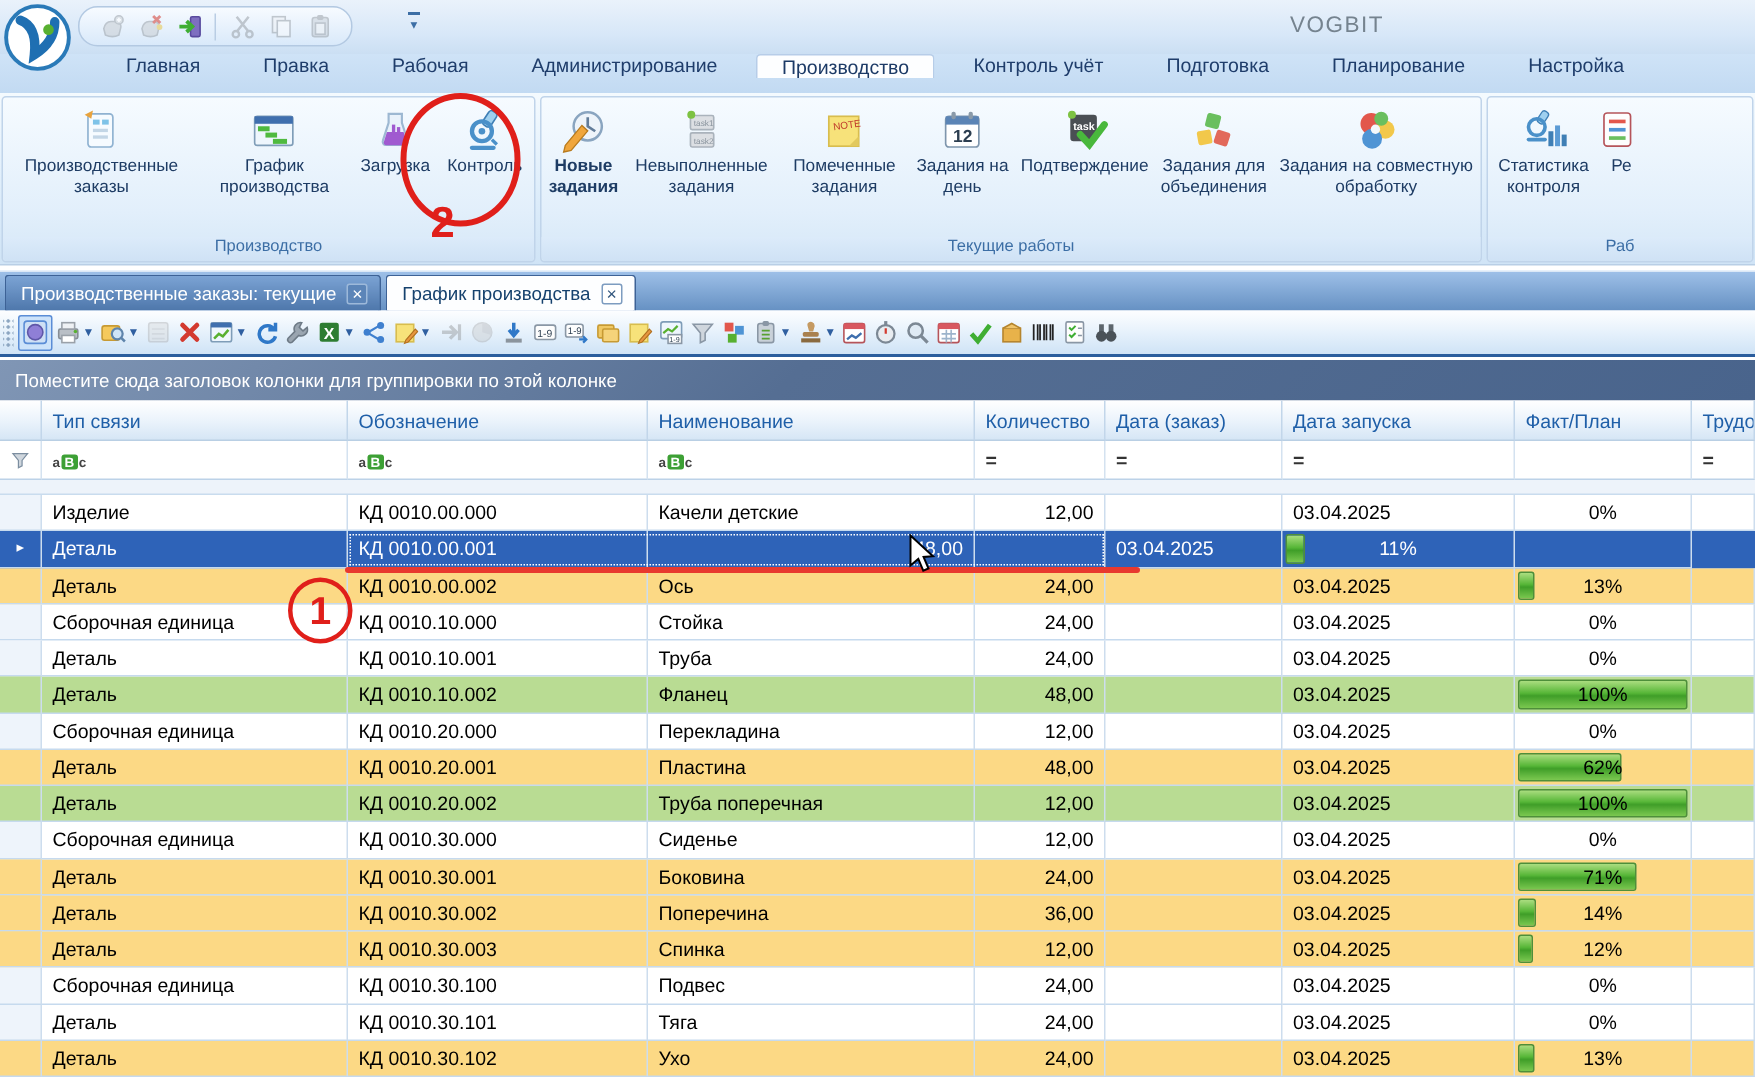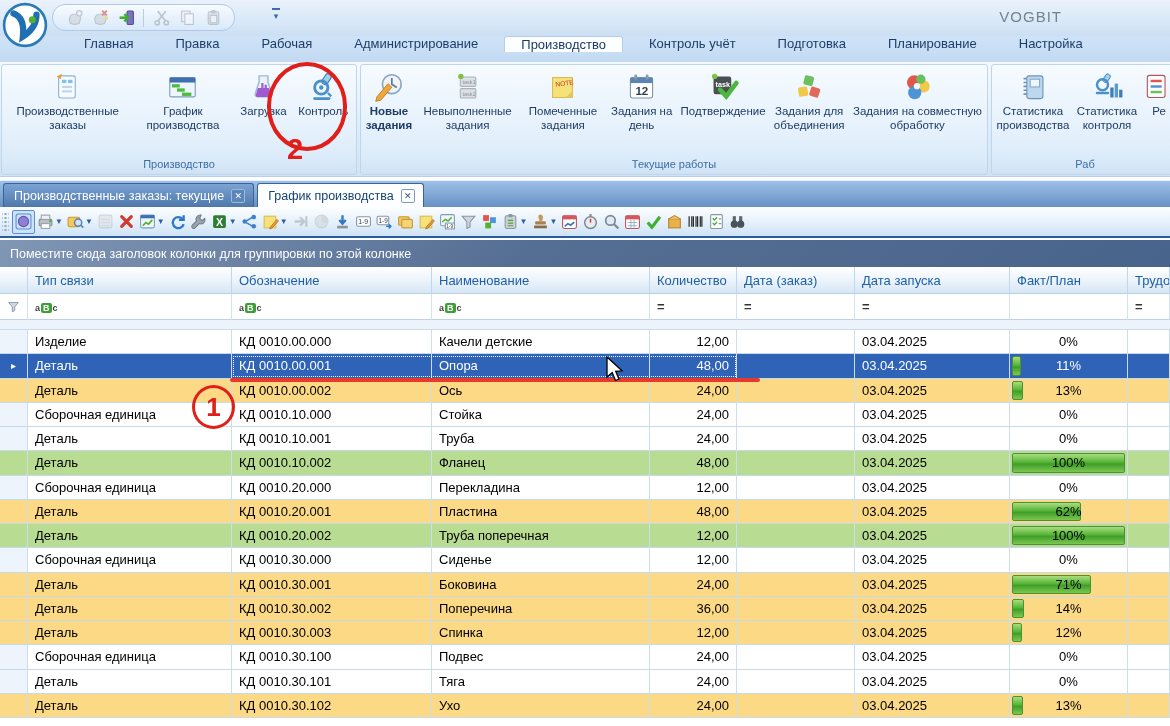--- a/index.html
+++ b/index.html
@@ -14,21 +14,21 @@
     background:linear-gradient(180deg,#eaf2fb,#d7e7f8 65%,#cbdff3); }
   .logo { position:absolute; left:2px; top:2px; width:46px; height:46px; z-index:30; }
   .qat { position:absolute; left:52px; top:4px; height:27px; display:flex; align-items:center;
     padding:0 10px; border:1px solid #b3c9e2; border-radius:13px;
     background:linear-gradient(180deg,#f7fbff,#d9e9fa); gap:4px; }
   .qat .qi { width:22px; height:22px; display:flex; align-items:center; justify-content:center; }
   .qat .sep { width:1px; height:18px; background:#b9cde4; margin:0 2px; }
   .qat-chevron { position:absolute; left:268px; top:8px; width:16px; text-align:center;
     color:#3c6ea5; font-size:9px; line-height:1; }
   .qat-chevron .bar { display:block; width:8px; height:1.5px; background:#3c6ea5; margin:0 auto 2px; }
-  .apptitle { position:absolute; left:892px; top:8px; width:170px; text-align:right;
+  .apptitle { position:absolute; left:860px; top:8px; width:170px; text-align:left;
     color:#75838f; font-size:15px; letter-spacing:1px; }
 
   
   .rtabs { height:26px; background:linear-gradient(180deg,#cfe3f7,#c2daf2); display:flex;
     align-items:flex-start; padding-left:68px; }
   .rtab { display:flex; align-items:center; padding:0 16px; margin-right:10px; color:#1f3d6b;
     font-size:13px; cursor:default; white-space:nowrap; }
   .rtab.active { background:#fdfeff; border:1px solid #b7cde8; border-bottom:none;
     border-radius:3px 3px 0 0; color:#1c3a66; }
 
@@ -319,30 +319,20 @@
                 <circle cx="13.5" cy="12.8" r="2.8" fill="#f4f8fb"></circle>
               </svg>
             </div>
             <div class="rlabel">Задания на совместную обработку</div>
           </div>
         </div>
         <div class="caption">Текущие работы</div>
       </div>
       <div class="rgroup" id="rgroup-2" style="flex: 1 0 auto;">
         <div class="rbtns">
-          <div class="rbtn" style="width: 78px;">
-            <div class="ric">
-              <svg viewBox="0 0 28 28" width="31" height="31">
-                <rect x="8" y="3.5" width="14.5" height="20.5" rx="2" fill="#bcd8ee" stroke="#6f93b5"></rect>
-                <rect x="11" y="6.5" width="8.5" height="7" fill="#eef6fc" stroke="#88a9c6"></rect>
-                <path d="M8 6 h-3 M8 9.5 h-3 M8 13 h-3 M8 16.5 h-3 M8 20 h-3" stroke="#6f93b5" stroke-width="1.4"></path>
-              </svg>
-            </div>
-            <div class="rlabel">Статистика производства</div>
-          </div>
           <div class="rbtn" style="width: 70px;">
             <div class="ric">
               <svg viewBox="0 0 28 28" width="31" height="31">
                 <rect x="11" y="1.5" width="4.5" height="8" rx="1.8" transform="rotate(33 13 5.5)" fill="#9fd0ef" stroke="#3f7fb5" stroke-width="0.8"></rect>
                 <circle cx="9.5" cy="11.5" r="5" fill="none" stroke="#4a90c9" stroke-width="2.2"></circle>
                 <path d="M4.5 19 h10" stroke="#4a90c9" stroke-width="2.2" stroke-linecap="round"></path>
                 <rect x="16.5" y="14" width="3" height="9" fill="#3f7fb5"></rect>
                 <rect x="20.5" y="10.5" width="3" height="12.5" fill="#5b9bd5"></rect>
                 <rect x="24.5" y="16" width="3" height="7" fill="#3f7fb5"></rect>
               </svg>
@@ -646,21 +636,20 @@
           <div class="c">03.04.2025</div>
           <div class="c pcell">
             <div class="plabel" style="color: rgb(0, 0, 0);">0%</div>
           </div>
           <div class="c"></div>
         </div>
         <div class="grow grow-cols selected">
           <div class="ind">▸</div>
           <div class="c">Деталь</div>
           <div class="c">КД 0010.00.001</div>
-          <div class="c">Опора</div>
           <div class="c num">48,00</div>
           <div class="c"></div>
           <div class="c">03.04.2025</div>
           <div class="c pcell">
             <div class="pbar" style="width: calc(11% - 4px);"></div>
             <div class="plabel">11%</div>
           </div>
           <div class="c"></div>
         </div>
         <div class="grow grow-cols orange">

